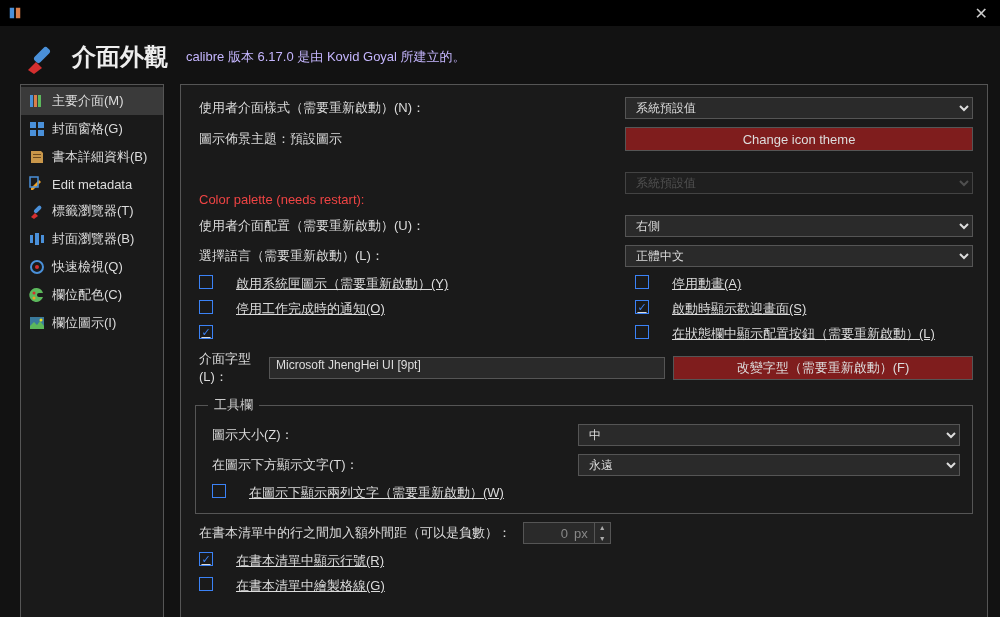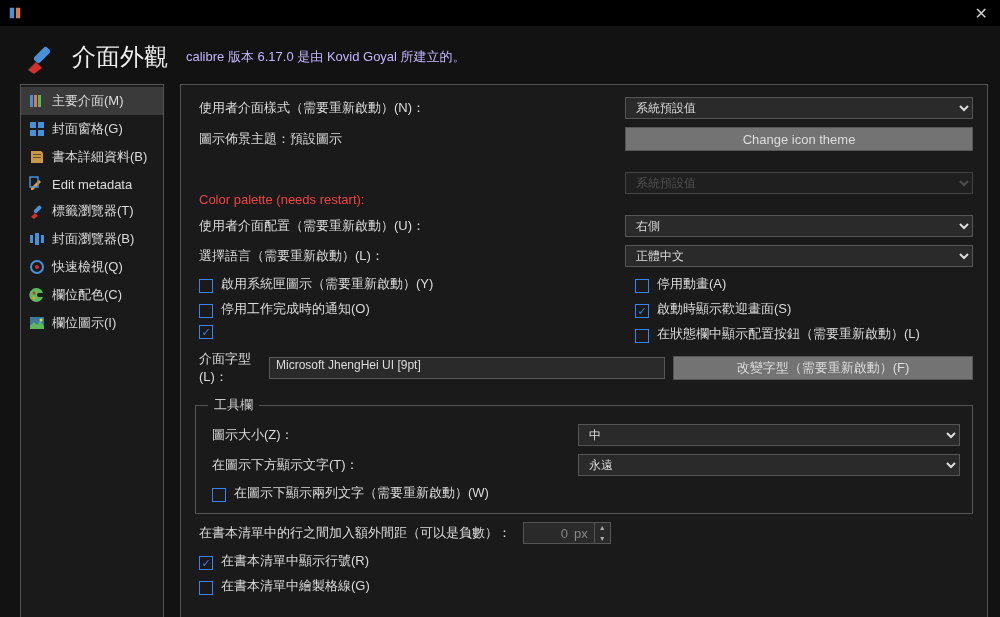--- a/index.html
+++ b/index.html
@@ -24,21 +24,21 @@
   .titlebar .ticon { width: 14px; height: 14px; margin-right: 6px; }
   .titlebar .spacer { flex: 1; }
   .titlebar .close { font-size: 16px; cursor: pointer; padding: 0 4px; }
   .header {
     display: flex;
     align-items: center;
     padding: 14px 24px 10px 24px;
     gap: 14px;
   }
   .header .brush { width: 34px; height: 34px; }
-  .header h1 { font-size: 24px; font-weight: 400; color: #eee; text-align: center; }
+  .header h1 { font-size: 24px; font-weight: 700; color: #eee; text-align: center; }
   .header .sub { color: #c4b5fd; font-size: 13px; margin-left: 4px; }
   .body {
     display: flex;
     padding: 0 12px 0 20px;
     gap: 16px;
     height: 603px;
   }
   .sidebar {
     width: 144px;
     border: 1px solid #555;
@@ -76,39 +76,40 @@
     background: #2a2a2a;
     border: 1px solid #555;
     color: #ddd;
     font-size: 12px;
     height: 22px;
     padding: 0 6px;
     width: 100%;
   }
   select:disabled { color: #666; background: #222; }
   .btn {
-    background: #737373;
+    background: #7f1d1d;
     border: 1px solid #555;
     color: #ddd;
     height: 24px;
     width: 100%;
     cursor: pointer;
     font-size: 13px;
   }
   .chkrow {
     display: flex;
     margin-bottom: 7px;
     padding-left: 4px;
   }
   .chk {
     display: flex;
-    align-items: flex-end;
-    gap: 8px;
+    align-items: flex-start;
+    gap: 23px;
     cursor: pointer;
     font-size: 13px;
+    text-decoration: underline;
   }
   .chkrow .left { width: 436px; }
   .checkbox {
     width: 14px; height: 14px;
     border: 1px solid #3b82f6;
     background: #1a1a1a;
     display: inline-flex;
     align-items: center;
     justify-content: center;
     flex-shrink: 0;

